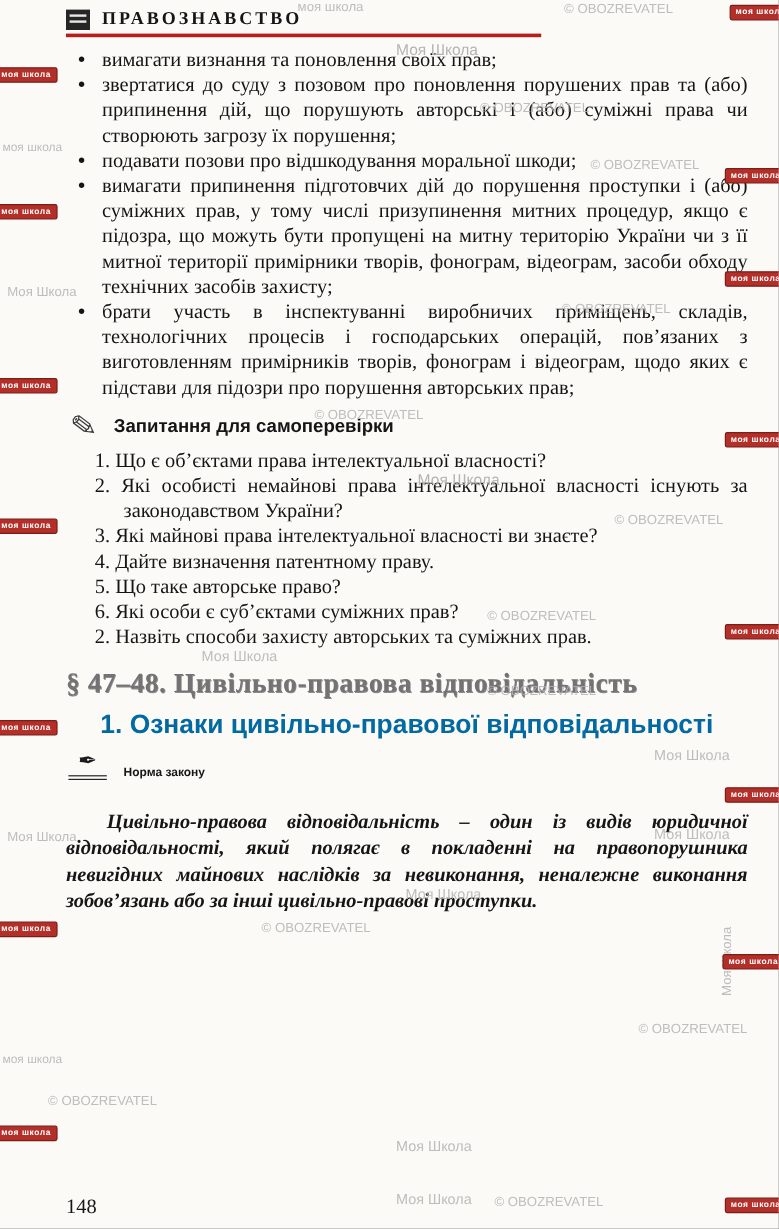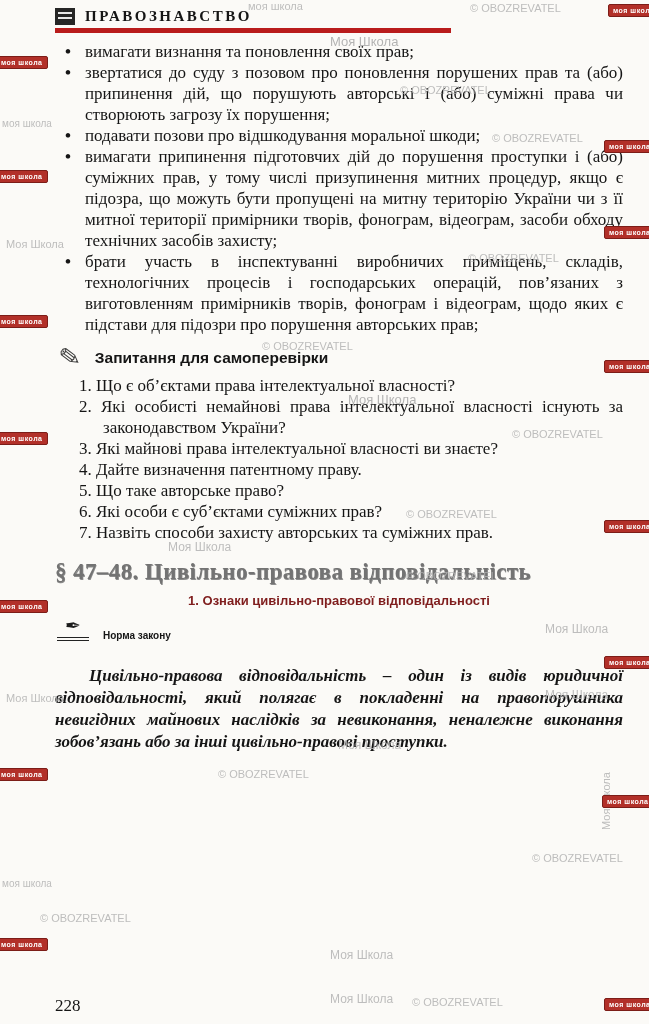--- a/index.html
+++ b/index.html
@@ -5,21 +5,21 @@
   html,body { margin:0; padding:0; background:#777; }
   .page {
     position:relative; width:649px; height:1024px; margin:0 auto;
     background:#fbfaf7; overflow:hidden;
     font-family:"Liberation Serif","DejaVu Serif",serif; color:#151515;
   }
   .content { position:absolute; left:55px; right:26px; top:8px; }
 
   
   .header { display:flex; align-items:flex-end; gap:10px;
-            border-bottom:5px solid #b91c1c; width:396px;
+            border-bottom:3px solid #b91c1c; width:396px;
             padding-bottom:3px; margin-bottom:8px; }
   .header-icon { width:20px; height:17px; background:#262626; position:relative; flex:0 0 auto; }
   .header-icon::before { content:""; position:absolute; left:3px; right:3px; top:4px; height:2px; background:#e8e8e8; }
   .header-icon::after  { content:""; position:absolute; left:3px; right:3px; top:9px; height:2px; background:#e8e8e8; }
   .header-title { font-weight:700; font-size:15px; letter-spacing:2.5px; }
 
   
   .intro { margin:4px 0 2px; text-align:justify; text-indent:28px;
            font-size:17px; line-height:21px; }
   ul.bullets { margin:2px 0 0; padding:0; list-style:none; }
@@ -37,21 +37,21 @@
   ol.questions { margin:2px 0 0; padding-left:24px; list-style:none; }
   ol.questions li { padding-left:24px; text-indent:-24px; text-align:justify;
                     font-size:17px; line-height:21px; }
 
   
   .section-title { margin:16px 0 6px; font-size:23px; font-weight:700;
                    letter-spacing:0.4px; color:#737373;
                    text-shadow:0.6px 0.6px 0 #8c8c8c; }
   .section-subtitle { margin:8px 0 6px; text-align:center;
                       font-family:"Liberation Sans",sans-serif;
-                      font-weight:700; font-size:13px; color:#7f1d1d; }
+                      font-weight:700; font-size:22px; color:#0369a1; }
 
   
   .norm-head { display:flex; align-items:flex-end; gap:14px; margin:8px 0 2px 2px; }
   .norm-icon { font-size:19px; line-height:19px; padding:0 8px 2px;
                border-bottom:4px double #222; color:#1c1c1c; }
   .norm-label { font-family:"Liberation Sans",sans-serif; font-weight:700;
                 font-size:10px; }
   .norm-text { margin:24px 0 0; font-style:italic; font-weight:700;
                font-size:17px; line-height:22px; text-align:justify;
                text-indent:34px; }
@@ -94,37 +94,37 @@
       <span class="selfcheck-title">Запитання для самоперевірки</span>
     </div>
 
     <ol class="questions">
       <li>1. Що є об’єктами права інтелектуальної власності?</li>
       <li>2. Які особисті немайнові права інтелектуальної власності існують за законодавством України?</li>
       <li>3. Які майнові права інтелектуальної власності ви знаєте?</li>
       <li>4. Дайте визначення патентному праву.</li>
       <li>5. Що таке авторське право?</li>
       <li>6. Які особи є суб’єктами суміжних прав?</li>
-      <li>7. Назвіть способи захисту авторських та суміжних прав.</li>
+      <li>2. Назвіть способи захисту авторських та суміжних прав.</li>
     </ol>
 
     <h1 class="section-title">§ 47–48. Цивільно-правова відповідальність</h1>
 
     <h2 class="section-subtitle">1. Ознаки цивільно-правової відповідальності</h2>
 
     <div class="norm-head">
       <span class="norm-icon">✒</span>
       <span class="norm-label">Норма закону</span>
     </div>
 
     <p class="norm-text"><span class="norm-lead">Цивільно-правова відповідальність</span><span> – один із видів юридичної відповідальності, який полягає в покладенні на правопорушника невигідних майнових наслідків за невиконання, неналежне виконання зобов’язань або за інші цивільно-правові проступки.</span></p>
 
   </div>
 
-  <div class="page-number">228</div>
+  <div class="page-number">148</div>
 
   <div class="wm-layer">
       <span class="wm" style="left: 248px; top: 0px; font-size: 11px; color: rgb(179, 179, 179);">моя школа</span>
       <span class="wm" style="left: 470px; top: 2px; font-size: 11px; color: rgb(179, 179, 179);">© OBOZREVATEL</span>
       <span class="wm" style="left: 330px; top: 34px; font-size: 13px; color: rgb(168, 168, 168);">Моя Школа</span>
       <span class="wm" style="left: 400px; top: 84px; font-size: 11px; color: rgb(179, 179, 179);">© OBOZREVATEL</span>
       <span class="wm" style="left: 2px; top: 118px; font-size: 10px; color: rgb(179, 179, 179);">моя школа</span>
       <span class="wm" style="left: 492px; top: 132px; font-size: 11px; color: rgb(179, 179, 179);">© OBOZREVATEL</span>
       <span class="wm" style="left: 6px; top: 238px; font-size: 11px; color: rgb(179, 179, 179);">Моя Школа</span>
       <span class="wm" style="left: 468px; top: 252px; font-size: 11px; color: rgb(179, 179, 179);">© OBOZREVATEL</span>

